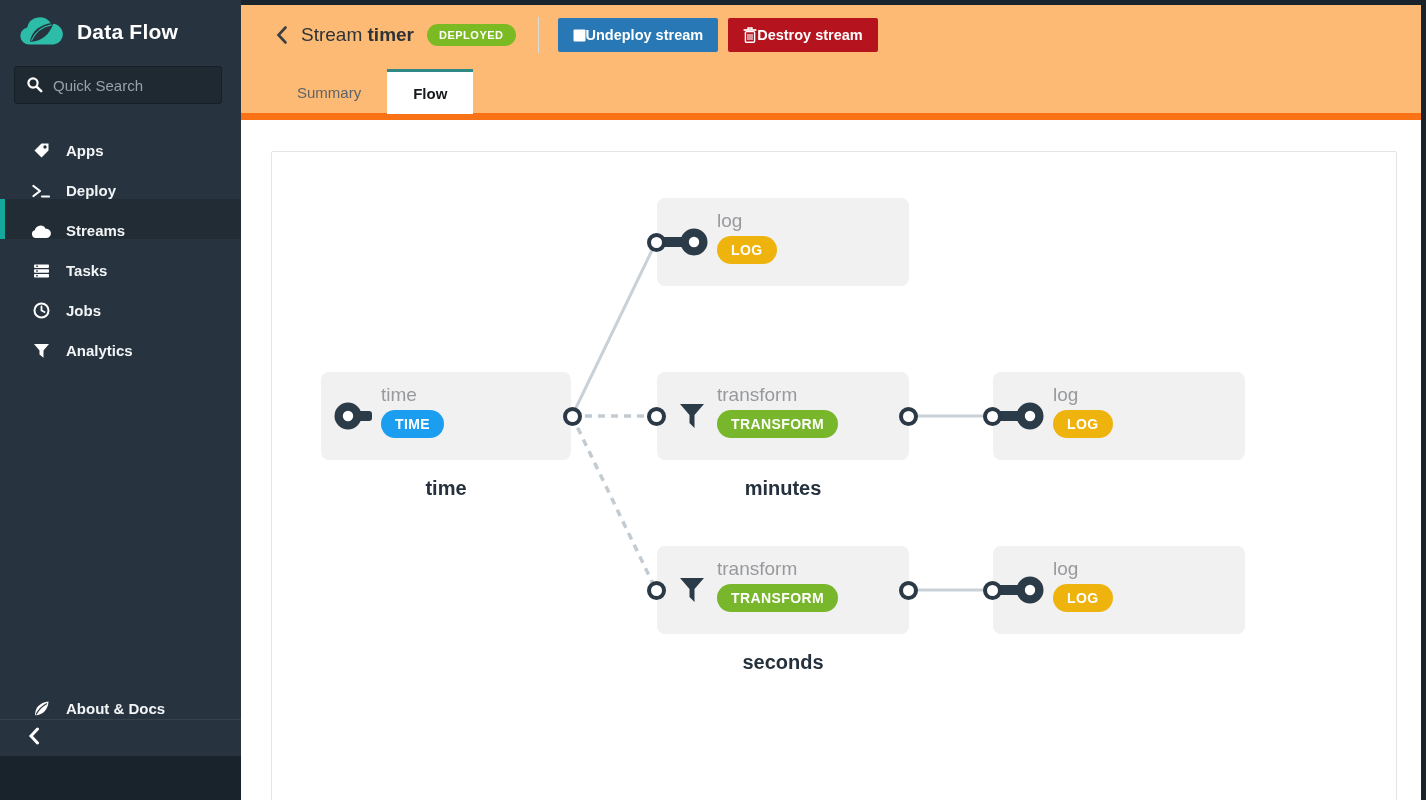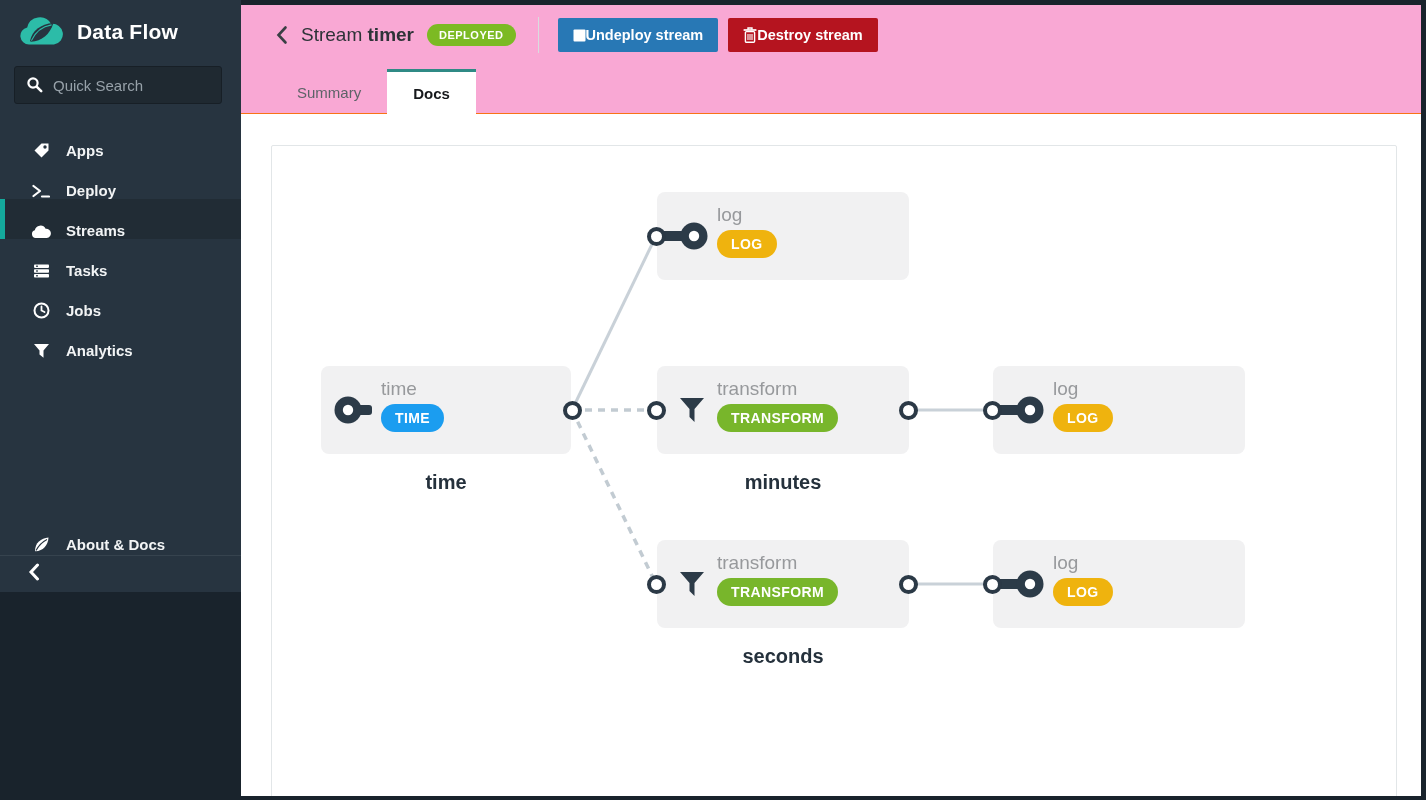--- a/index.html
+++ b/index.html
@@ -1,39 +1,39 @@
 <!DOCTYPE html>
 <html><head>
 <meta charset="utf-8">
 <style>
   html,body{margin:0;padding:0;}
   body{font-family:"Liberation Sans","DejaVu Sans",sans-serif; background:#10181f;}
   .frame{position:relative;width:1426px;height:800px;background:#19232c;overflow:hidden;}
 
   
-  .sidebar{position:absolute;left:0;top:0;width:241px;height:592px;background:#273440;color:#fff;}
+  .sidebar{position:absolute;left:0;top:0;width:241px;height:756px;background:#273440;color:#fff;}
   .logo-row{display:flex;align-items:center;padding:14px 0 0 18px;}
   .logo-row svg{display:block;}
   .app-title{font-size:21px;font-weight:700;margin-left:13px;letter-spacing:.2px;}
   .search{position:relative;margin:16px 19px 0 14px;height:36px;background:#1f2931;border-radius:3px;border:1px solid #171f26;}
   .search svg{position:absolute;left:11px;top:9px;}
   .search input{position:absolute;left:36px;top:0;width:160px;height:34px;background:transparent;border:none;outline:none;color:#84cc16;font-size:15px;font-family:inherit;}
   .search input::placeholder{color:#97a1a9;}
   .nav{margin-top:15px;}
   .nav-item{display:flex;align-items:flex-end;height:40px;cursor:pointer;}
   .nav-item .nav-icon{width:20px;margin-left:31px;display:flex;justify-content:center;}
   .nav-item .nav-label{margin-left:15px;font-size:15px;font-weight:600;color:#f2f4f5;}
   .nav-item.active{background:#212c35;box-shadow:inset 5px 0 0 #14a99c;}
   .sidebar-bottom{position:absolute;left:0;right:0;bottom:0;}
   .sidebar-divider{height:1px;background:#36434e;margin-top:2px;}
   .collapse-row{height:36px;display:flex;align-items:center;padding-left:28px;cursor:pointer;}
 
   
   .main{position:absolute;left:241px;top:5px;width:1180px;height:791px;background:#fff;}
-  .topbar{height:108px;background:#f9a8d4;border-bottom:1px solid #f97316;position:relative;}
+  .topbar{height:108px;background:#fdba74;border-bottom:7px solid #f97316;position:relative;}
   .header-row{display:flex;align-items:center;height:60px;padding-left:34px;}
   .back-btn{display:flex;align-items:center;cursor:pointer;margin-right:13px;}
   .page-title{font-size:19px;color:#2e3338;}
   .page-title .t-bold{font-weight:700;}
   .status-badge{margin-left:13px;background:#7cba23;color:#fff;font-size:11px;font-weight:700;letter-spacing:.5px;padding:5px 12px;border-radius:13px;}
   .hdivider{width:1px;height:36px;background:#d9dcdf;margin:0 19px 0 22px;}
   .hbuttons{display:flex;gap:10px;}
   .hbtn{display:inline-flex;align-items:center;height:34px;padding:0 15px;border:none;border-radius:2px;color:#fff;font-size:14.5px;font-weight:600;font-family:inherit;cursor:pointer;}
   .hbtn.blue{background:#2878b5;}
   .hbtn.red{background:#b5141f;}
@@ -197,21 +197,21 @@
               </span>
        <span>Destroy stream</span>
      </button>
           </span>
       </div>
       <div class="tab-row" id="tabbar">
           <div class="tab">
        <span>Summary</span>
      </div>
           <div class="tab active">
-       <span>Docs</span>
+       <span>Flow</span>
      </div>
         </div>
     </div>
 
     <div class="content">
       <div class="panel" id="graph-panel">
           <svg class="edges" width="1124" height="660" viewBox="0 0 1124 660">
             <line x1="300" y1="264" x2="384" y2="90" stroke="#c9d1d8" stroke-width="3"></line>
             <line x1="300" y1="264" x2="384" y2="264" stroke="#c2cbd2" stroke-width="3.5" stroke-dasharray="7 6"></line>
             <line x1="300" y1="264" x2="384" y2="438" stroke="#c2cbd2" stroke-width="3.5" stroke-dasharray="7 6"></line>

